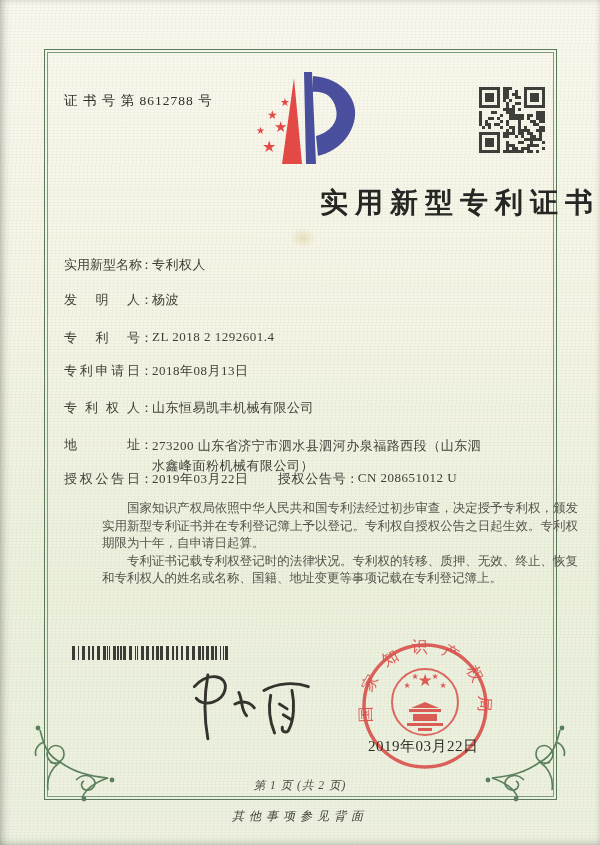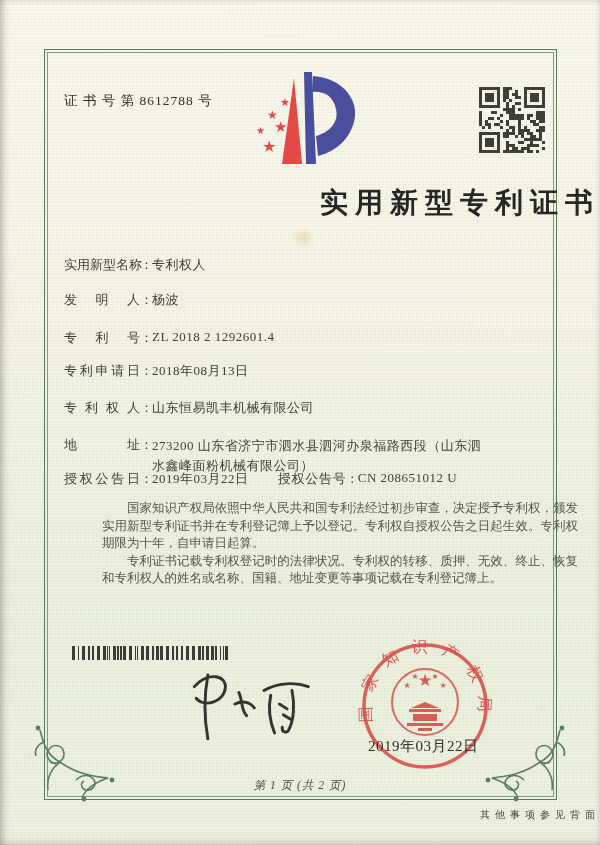--- a/index.html
+++ b/index.html
@@ -40,22 +40,22 @@
            line-height:17.5px; color:#55554c; text-align:justify;margin-left:38px; }
   .paras p { text-indent:2em; }
   .barcode { position:absolute; left:72px; top:646px; width:160px; height:14px; }
   .barcode i { display:block; }
   .director { position:absolute; left:84px; top:690px; font-size:15px; color:#3a3a33; letter-spacing:3px; line-height:30px; }
   .sig { position:absolute; left:175px; top:665px; }
   .seal { position:absolute; left:356px; top:638px; }
   .seal-date { position:absolute; left:368px; top:737px; font-size:15px; color:#2f2e29; letter-spacing:.5px; z-index:5; }
   .page-info { position:absolute; top:778px; left:0; width:100%; text-align:center;
                font-size:11.5px; color:#4a4a42; letter-spacing:1px;font-style:italic; }
-  .footer-note { position:absolute; top:808px; left:0; width:100%; text-align:right;
-                 font-size:10px; color:#45453c; letter-spacing:5px; }
+  .footer-note { position:absolute; top:808px; left:0; width:100%; text-align:center;
+                 font-size:12px; color:#45453c; letter-spacing:5px; font-style:italic; }
   .corner { position:absolute; top:702px; z-index:3; }
   .corner.left { left:26px; }
   .corner.right { left:474px; transform:scaleX(-1); }
   .smudge { position:absolute; left:290px; top:228px; width:26px; height:20px;
             background:radial-gradient(ellipse, rgba(205,185,110,.35), transparent 70%); }
 </style>
 </head>
 <body>
 
 <div class="page">

